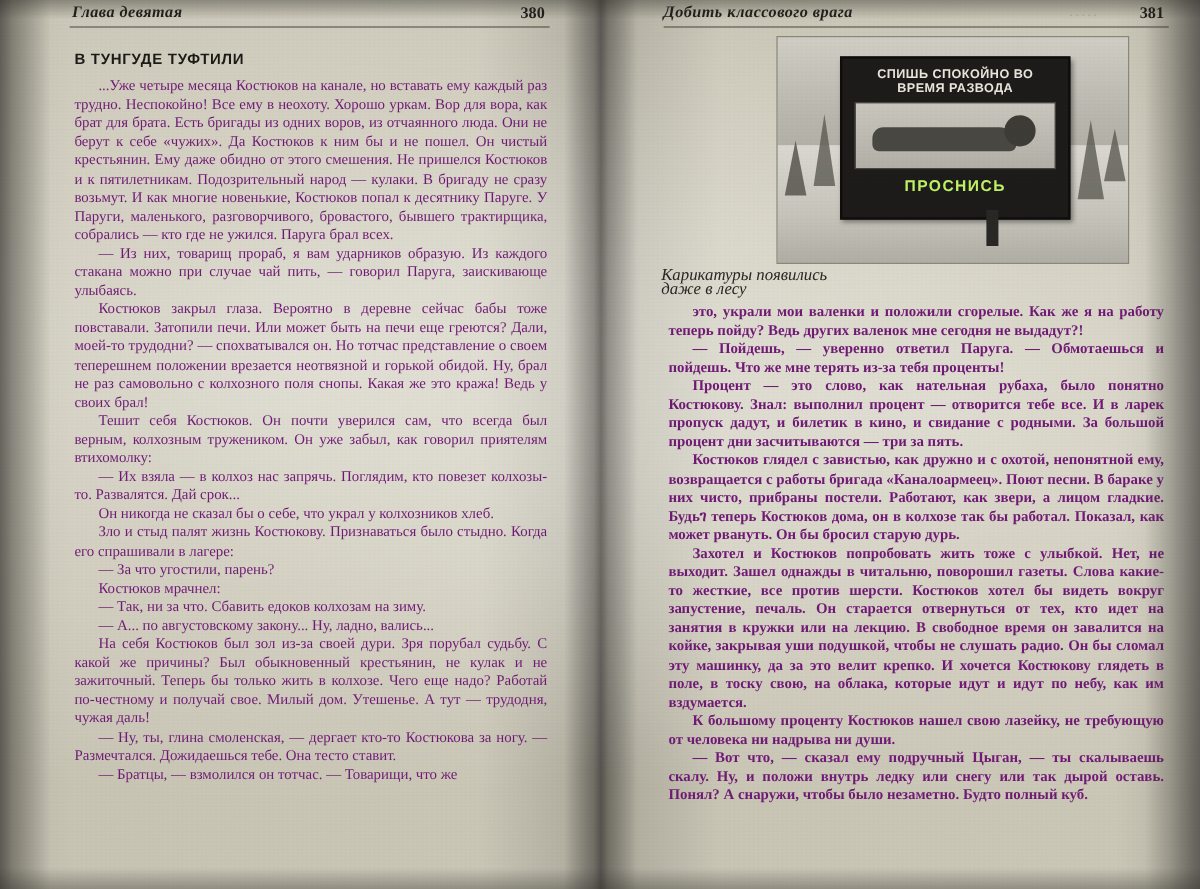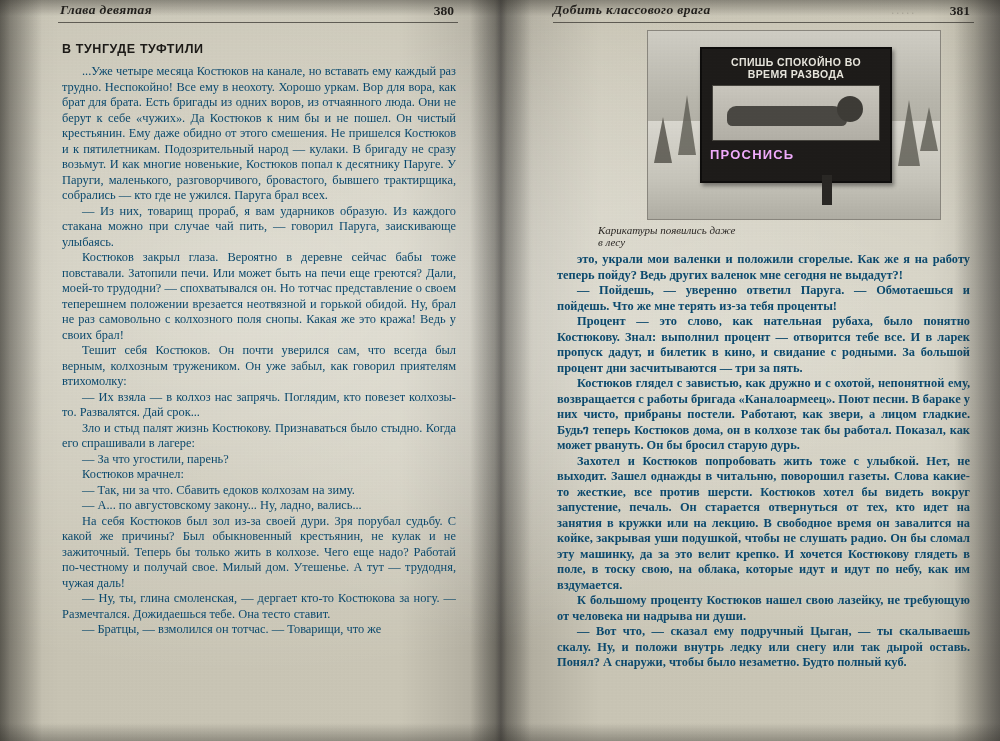--- a/index.html
+++ b/index.html
@@ -90,21 +90,21 @@
     font-weight: bold;
     font-size: 12.5px;
     letter-spacing: 0.6px;
     color: #1d1b18;
   }
 
   .col {
     font-size: 12.4px;
     line-height: 15.5px;
     text-align: justify;
-    color: #0c4a6e;
+    color: #701a75;
     hyphens: auto;
   }
   .page-left .col { margin: 0 4px 0 22px; }
   .page-right .col { margin: 0 6px 12px 6px; font-weight: bold; }
 
   .col p {
     margin: 0;
     text-indent: 20px;
   }
 
@@ -173,21 +173,22 @@
   }
   .sleeper-head {
     position: absolute;
     right: 16px; top: 10px;
     width: 26px; height: 26px;
     border-radius: 50%;
     background: #3e3c37;
   }
   .placard-bottom {
     margin: 6px 8px 0 8px;
-    color: #f0abfc;
+    text-align: center;
+    color: #bef264;
     font-family: "Liberation Sans", sans-serif;
     font-size: 13px;
     font-weight: bold;
     letter-spacing: 1.2px;
   }
   .placard-post {
     position: absolute;
     left: 120px; bottom: -24px;
     width: 10px; height: 30px;
     background: #2a2825;
@@ -195,24 +196,23 @@
   .caption-wrap {
     position: relative;
     height: 30px;
   }
   .caption-abs {
     position: absolute;
     left: 0px;
     top: 2px;
     width: 140px;
     font-style: italic;
-    font-size: 11px;
+    font-size: 14px;
     line-height: 12.4px;
     color: #2a2724;
-    margin-left: 47px;
   }
   .edge-dark-left {
     position: absolute; left: 0; top: 0; width: 42px; height: 741px;
     background: linear-gradient(90deg, rgba(40,38,33,0.55) 0%, rgba(40,38,33,0.0) 100%);
     pointer-events: none;
   }
   .edge-dark-right {
     position: absolute; right: 0; top: 0; width: 46px; height: 741px;
     background: linear-gradient(270deg, rgba(40,38,33,0.5) 0%, rgba(40,38,33,0.0) 100%);
     pointer-events: none;
@@ -252,20 +252,21 @@
     </div>
 
     <div class="chapter-title">В ТУНГУДЕ ТУФТИЛИ</div>
 
     <div class="col">
       <p>...Уже четыре месяца Костюков на канале, но вставать ему каждый раз трудно. Неспокойно! Все ему в неохоту. Хорошо уркам. Вор для вора, как брат для брата. Есть бригады из одних воров, из отчаянного люда. Они не берут к себе «чужих». Да Костюков к ним бы и не пошел. Он чистый крестьянин. Ему даже обидно от этого смешения. Не пришелся Костюков и к пятилетникам. Подозрительный народ — кулаки. В бригаду не сразу возьмут. И как многие новенькие, Костюков попал к десятнику Паруге. У Паруги, маленького, разговорчивого, бровастого, бывшего трактирщика, собрались — кто где не ужился. Паруга брал всех.</p>
       <p>— Из них, товарищ прораб, я вам ударников образую. Из каждого стакана можно при случае чай пить, — говорил Паруга, заискивающе улыбаясь.</p>
       <p>Костюков закрыл глаза. Вероятно в деревне сейчас бабы тоже повставали. Затопили печи. Или может быть на печи еще греются? Дали, моей-то трудодни? — спохватывался он. Но тотчас представление о своем теперешнем положении врезается неотвязной и горькой обидой. Ну, брал не раз самовольно с колхозного поля снопы. Какая же это кража! Ведь у своих брал!</p>
       <p>Тешит себя Костюков. Он почти уверился сам, что всегда был верным, колхозным тружеником. Он уже забыл, как говорил приятелям втихомолку:</p>
       <p>— Их взяла — в колхоз нас запрячь. Поглядим, кто повезет колхозы-то. Развалятся. Дай срок...</p>
+      <p>Он никогда не сказал бы о себе, что украл у колхозников хлеб.</p>
       <p>Зло и стыд палят жизнь Костюкову. Признаваться было стыдно. Когда его спрашивали в лагере:</p>
       <p>— За что угостили, парень?</p>
       <p>Костюков мрачнел:</p>
       <p>— Так, ни за что. Сбавить едоков колхозам на зиму.</p>
       <p>— А... по августовскому закону... Ну, ладно, вались...</p>
       <p>На себя Костюков был зол из-за своей дури. Зря порубал судьбу. С какой же причины? Был обыкновенный крестьянин, не кулак и не зажиточный. Теперь бы только жить в колхозе. Чего еще надо? Работай по-честному и получай свое. Милый дом. Утешенье. А тут — трудодня, чужая даль!</p>
       <p>— Ну, ты, глина смоленская, — дергает кто-то Костюкова за ногу. — Размечтался. Дожидаешься тебе. Она тесто ставит.</p>
       <p>— Братцы, — взмолился он тотчас. — Товарищи, что же</p>
     </div>
   </div>

